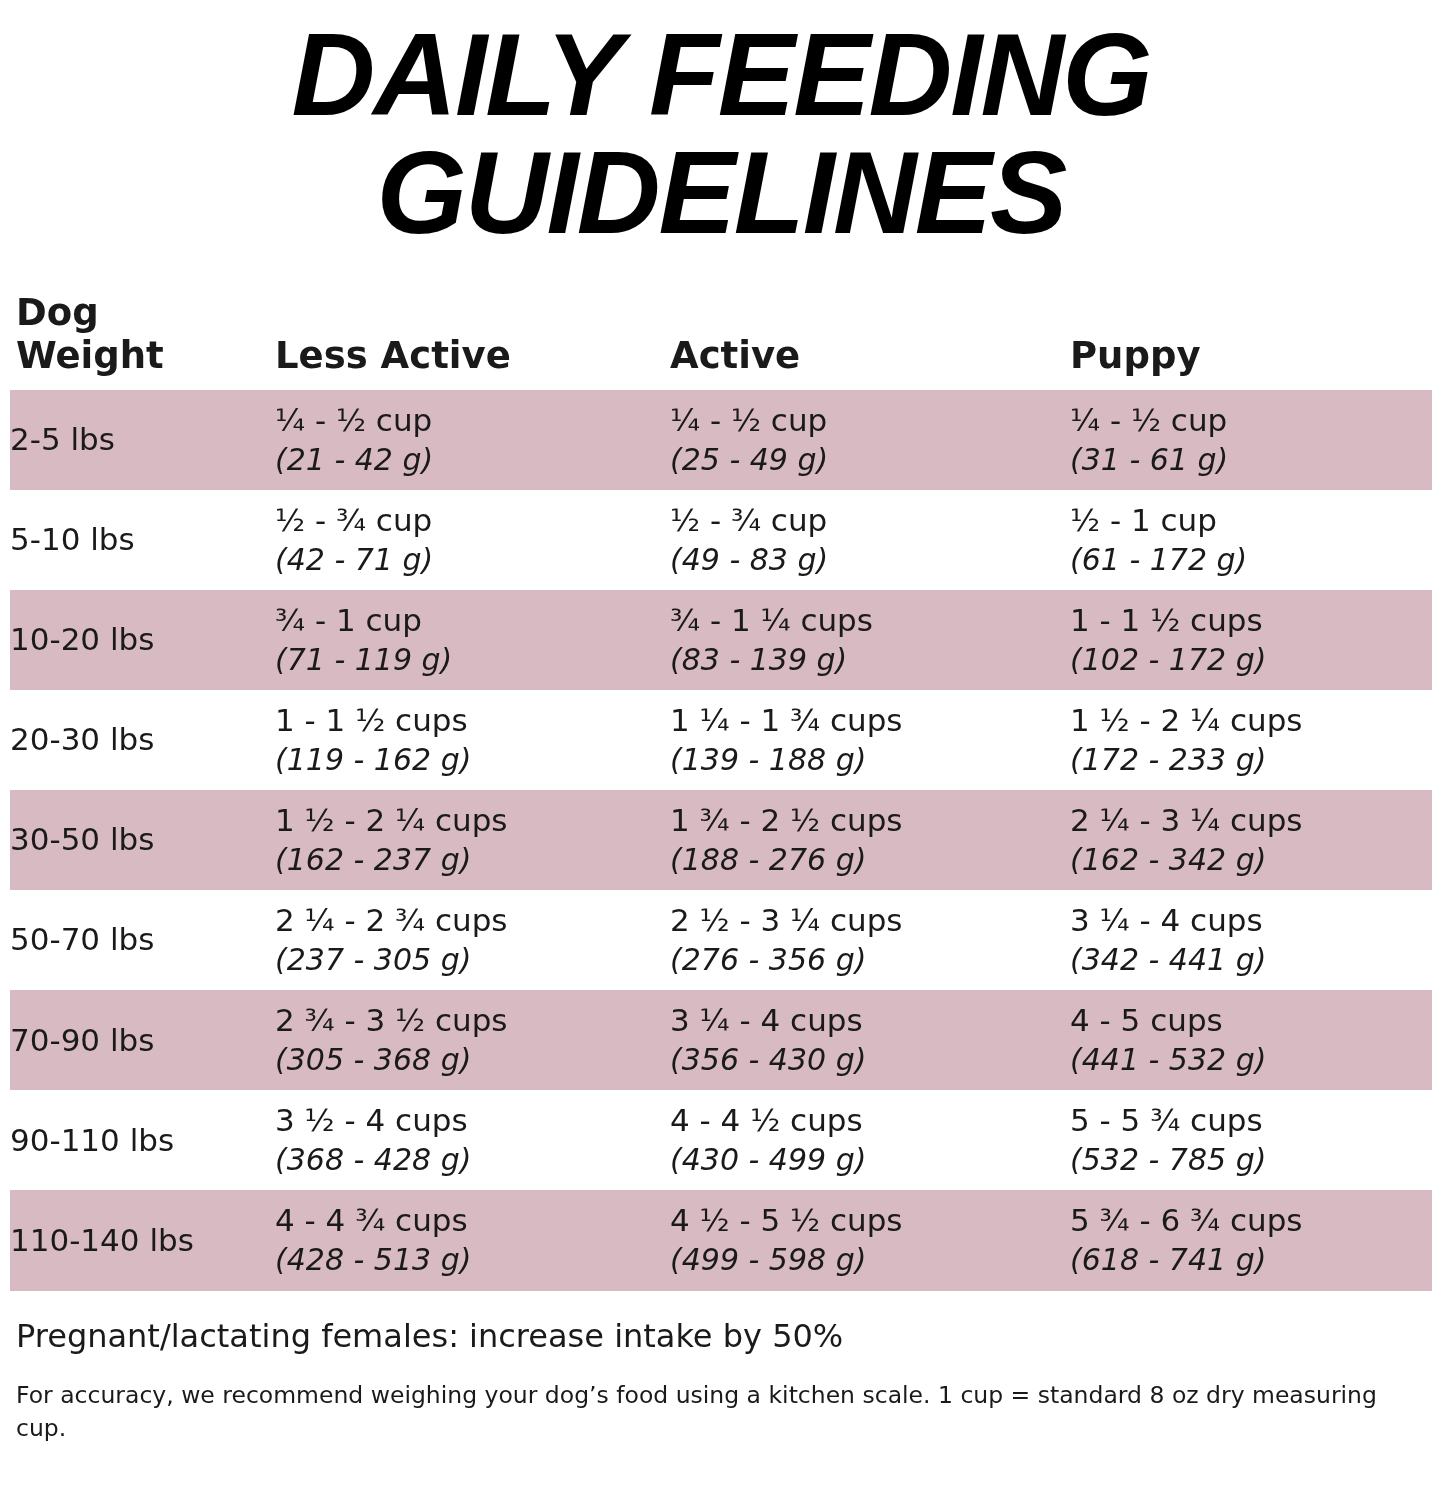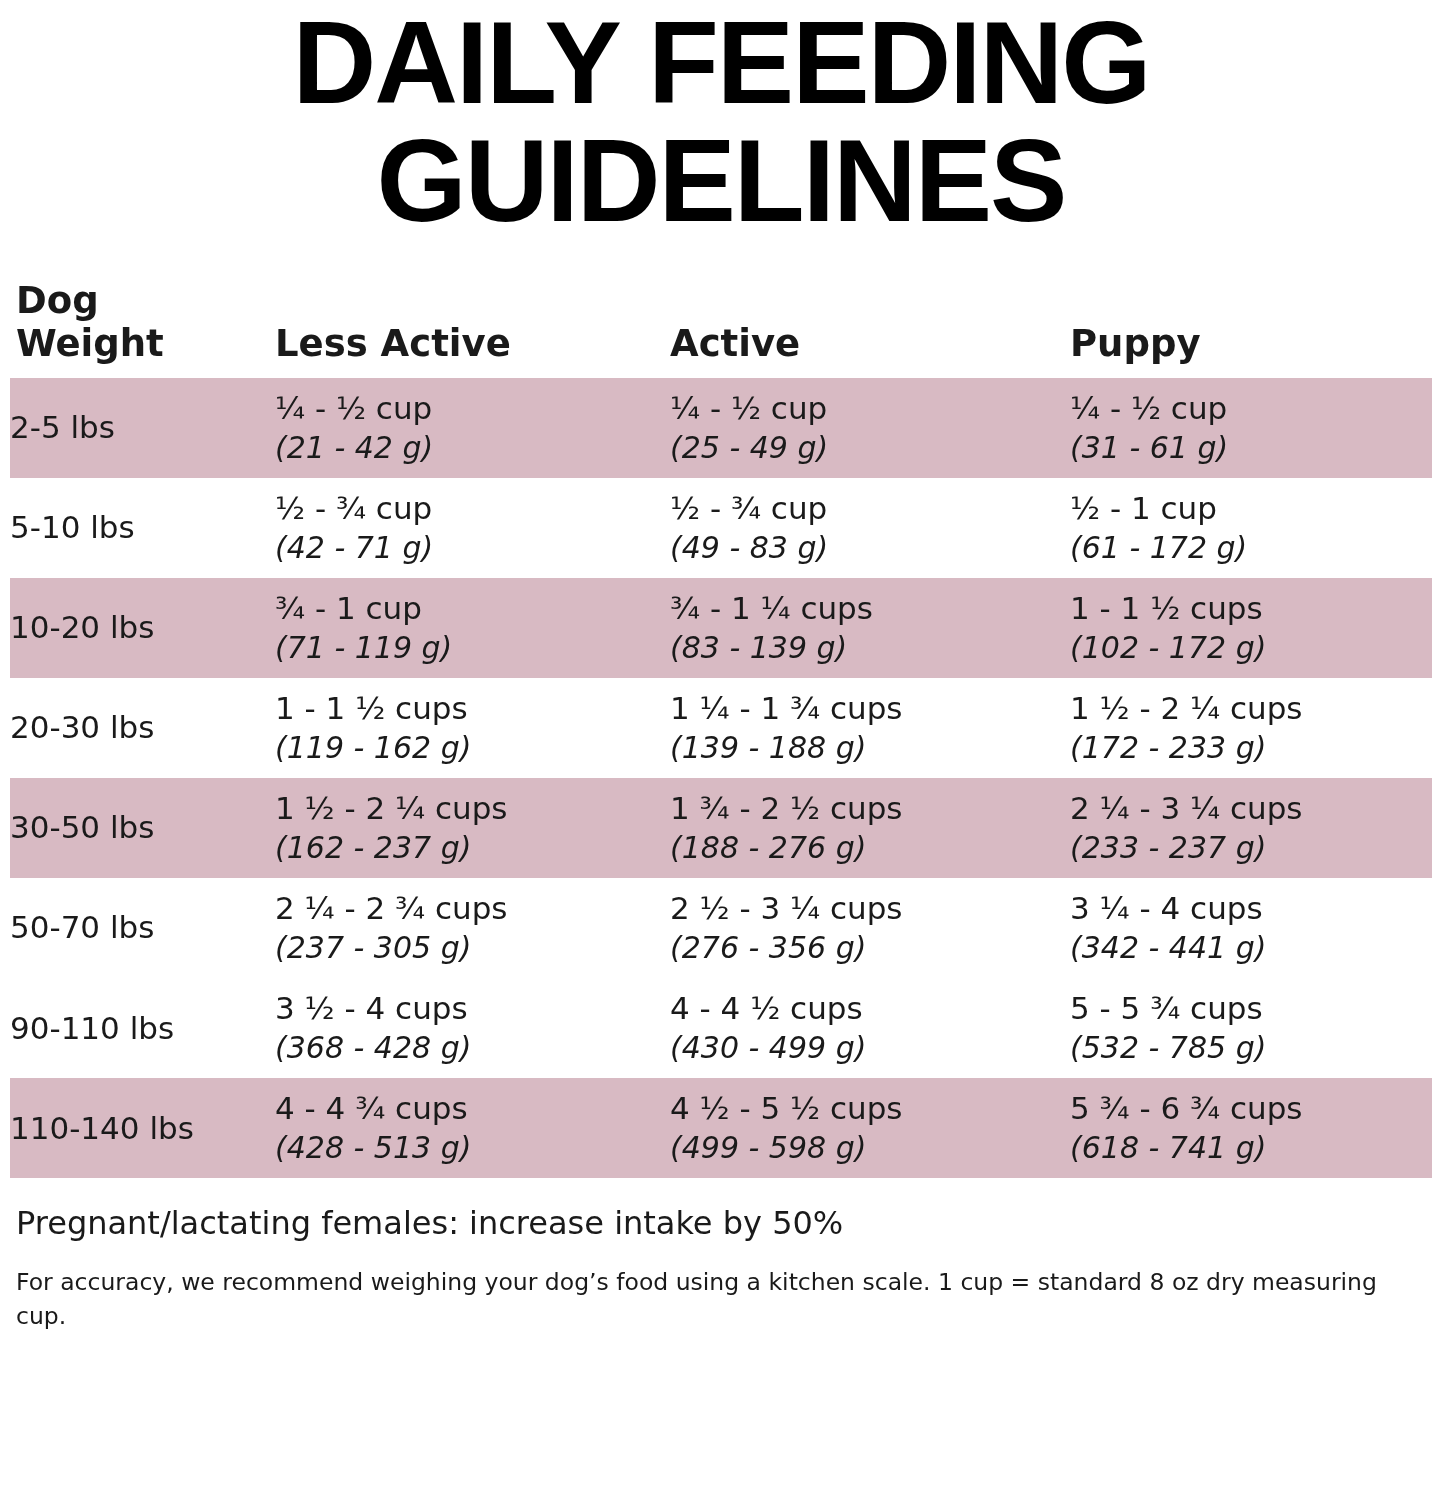--- a/index.html
+++ b/index.html
@@ -18,21 +18,22 @@
     position: relative;
     width: 1442px;
     height: 1500px;
     box-sizing: border-box;
     padding: 0 10px;
   }
 
   
   .title-block {
     text-align: center;
-    padding-top: 4px;
+    padding-top: 16px;
+    font-style: italic;
   }
   .title-line {
     font-family: "Liberation Sans", sans-serif;
     font-weight: bold;
     color: #000000;
     letter-spacing: -2px;
     line-height: 1.02;
     font-size: 118px;
     white-space: nowrap;
   }
@@ -212,40 +213,55 @@
         <td>
           <span class="cell-cups">1 ½ - 2 ¼ cups</span>
           <span class="cell-grams">(162 - 237 g)</span>
         </td>
         <td>
           <span class="cell-cups">1 ¾ - 2 ½ cups</span>
           <span class="cell-grams">(188 - 276 g)</span>
         </td>
         <td>
           <span class="cell-cups">2 ¼ - 3 ¼ cups</span>
-          <span class="cell-grams">(233 - 237 g)</span>
+          <span class="cell-grams">(162 - 342 g)</span>
         </td>
       </tr>
 
       <tr>
         <td class="weight">50-70 lbs</td>
         <td>
           <span class="cell-cups">2 ¼ - 2 ¾ cups</span>
           <span class="cell-grams">(237 - 305 g)</span>
         </td>
         <td>
           <span class="cell-cups">2 ½ - 3 ¼ cups</span>
           <span class="cell-grams">(276 - 356 g)</span>
         </td>
         <td>
           <span class="cell-cups">3 ¼ - 4 cups</span>
           <span class="cell-grams">(342 - 441 g)</span>
         </td>
       </tr>
 
+      <tr class="shaded">
+        <td class="weight">70-90 lbs</td>
+        <td>
+          <span class="cell-cups">2 ¾ - 3 ½ cups</span>
+          <span class="cell-grams">(305 - 368 g)</span>
+        </td>
+        <td>
+          <span class="cell-cups">3 ¼ - 4 cups</span>
+          <span class="cell-grams">(356 - 430 g)</span>
+        </td>
+        <td>
+          <span class="cell-cups">4 - 5 cups</span>
+          <span class="cell-grams">(441 - 532 g)</span>
+        </td>
+      </tr>
 
       <tr>
         <td class="weight">90-110 lbs</td>
         <td>
           <span class="cell-cups">3 ½ - 4 cups</span>
           <span class="cell-grams">(368 - 428 g)</span>
         </td>
         <td>
           <span class="cell-cups">4 - 4 ½ cups</span>
           <span class="cell-grams">(430 - 499 g)</span>

